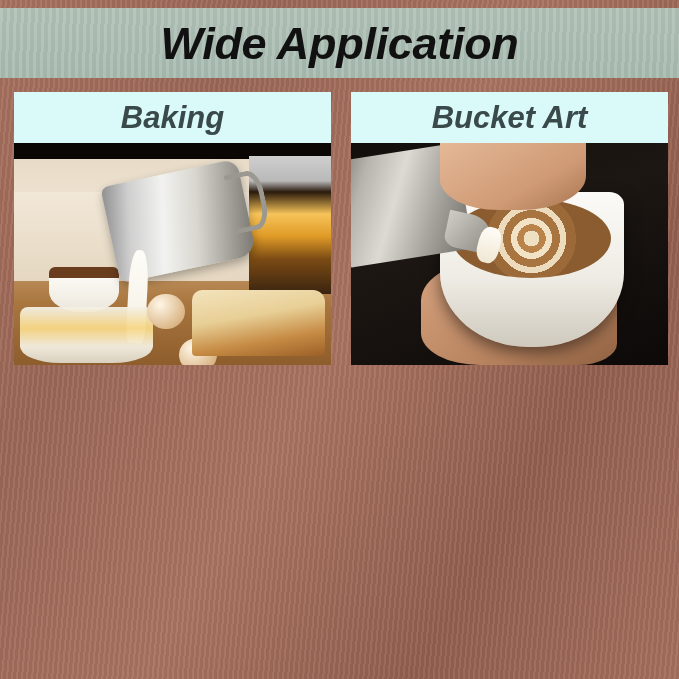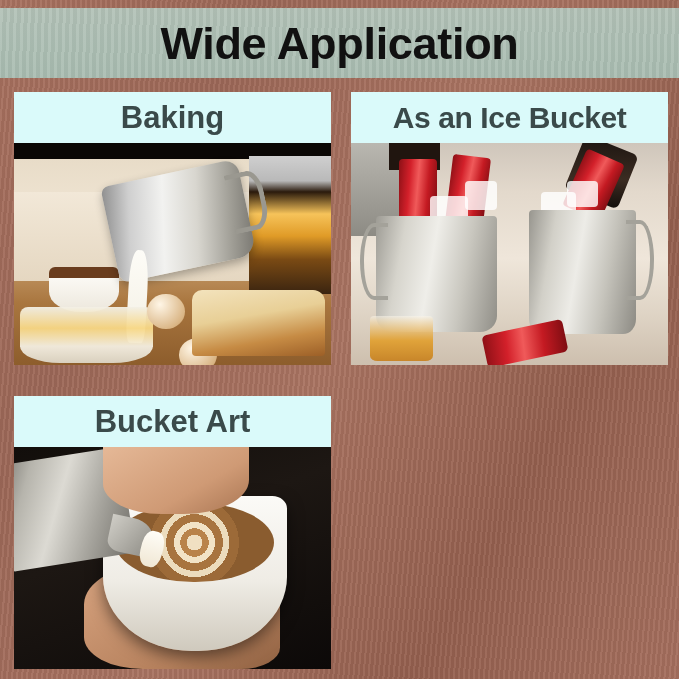--- a/index.html
+++ b/index.html
@@ -6,20 +6,21 @@
   body{
     width:679px;height:679px;overflow:hidden;
     font-family:"Liberation Sans",sans-serif;
     background:#9d6b5b;
   }
   .poster{
     position:relative;width:679px;height:679px;
     background:
       repeating-linear-gradient(95deg, rgba(255,255,255,.05) 0 2px, rgba(0,0,0,.05) 2px 5px),
       linear-gradient(120deg,#a97260 0%,#9d6858 25%,#aa7462 50%,#95604f 75%,#a6705f 100%);
+    font-style: italic;
   }
 
   
   .title-band{
     position:absolute;left:0;top:8px;width:679px;height:70px;
     background:
       repeating-linear-gradient(92deg, rgba(255,255,255,.07) 0 3px, rgba(0,0,0,.04) 3px 7px),
       linear-gradient(180deg,#b3c2b7 0%,#aec0b5 45%,#a9bcb1 100%);
     display:flex;align-items:center;justify-content:center;
     overflow:hidden;
@@ -273,41 +274,20 @@
         <div class="cup"></div>
         <div class="pitcher"></div>
         <div class="milk"></div>
         <div class="bowl"></div>
         <div class="egg1"></div>
         <div class="egg2"></div>
         <div class="bread"></div>
       </div>
     </div>
 
-    <div class="panel">
-      <div class="label-band">
-        <div class="label-text wide">As an Ice Bucket</div>
-      </div>
-      <div class="photo ph-ice">
-        <div class="bkg-l"></div>
-        <div class="bkg-d"></div>
-        <div class="bottle"></div>
-        <div class="can can-a"></div>
-        <div class="can can-b"></div>
-        <div class="can can-c"></div>
-        <div class="ice ice-a"></div>
-        <div class="ice ice-b"></div>
-        <div class="ice ice-c"></div>
-        <div class="ice ice-d"></div>
-        <div class="bucket1"></div>
-        <div class="bucket2"></div>
-        <div class="can can-d"></div>
-        <div class="glass"></div>
-      </div>
-    </div>
 
 
     <div class="panel">
       <div class="label-band">
         <div class="label-text">Bucket Art</div>
       </div>
       <div class="photo ph-latte">
         <div class="hand-bot"></div>
         <div class="cup"></div>
         <div class="crema"></div>

